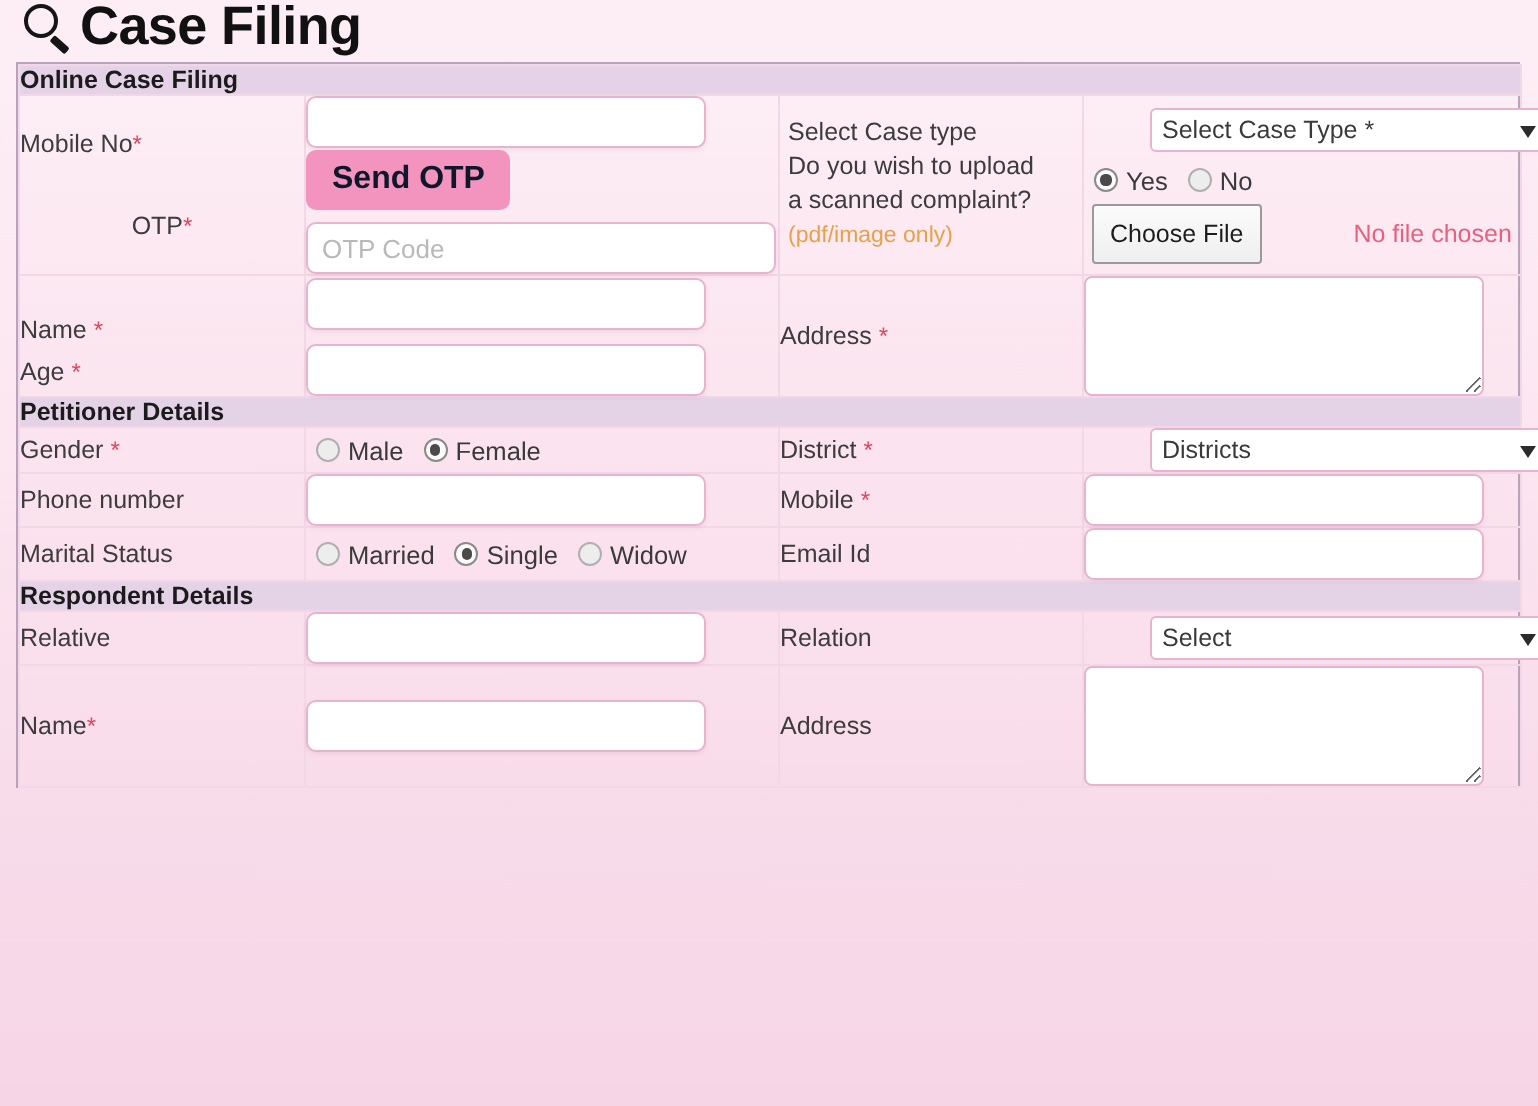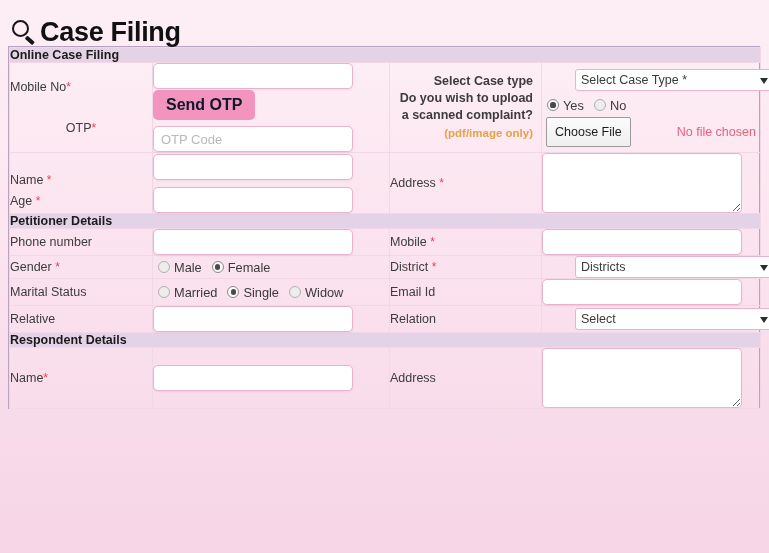--- a/index.html
+++ b/index.html
@@ -9,23 +9,23 @@
   body {
     width: 769px;
     height: 553px;
     overflow: hidden;
     font-family: "Liberation Sans", sans-serif;
     background: linear-gradient(180deg, #fdeef5 0%, #fce7f0 38%, #f8dcea 70%, #f6d5e7 100%);
   }
 
   
   .page-title-bar {
-    height: 46px;
+    height: 31px;
     display: flex;
-    align-items: flex-end;
+    align-items: flex-start;
     padding-left: 10px;
     box-sizing: border-box;
   }
   .magnifier {
     width: 28px;
     height: 28px;
     flex: 0 0 28px;
     position: relative;
     margin-right: 2px;
   }
@@ -89,25 +89,24 @@
     padding: 5px 0 5px 7px;
     height: 12px;
   }
 
   td.label {
     font-size: 12.5px;
     color: #3c3c3c;
     padding: 6px 0 6px 14px;
   }
   td.label.right-al {
-    text-align: right;
+    text-align: left;
     padding-right: 8px;
     padding-left: 4px;
     line-height: 17px;
-    font-weight: bold;
   }
   td.field {
     padding: 6px 10px 6px 4px;
   }
   .req { color: #e0445e; font-size: 12px; }
 
   
   .txt {
     width: 200px;
     height: 26px;
@@ -116,21 +115,21 @@
     border-radius: 5px;
     background: #ffffff;
     font-size: 13px;
     color: #333;
     padding: 0 7px;
     outline: none;
     font-family: "Liberation Sans", sans-serif;
     box-shadow: 0 1px 2px rgba(190,140,170,0.18);
   }
   .txt.wide { width: 200px; }
-  .txt.otp { width: 200px; }
+  .txt.otp { width: 235px; }
   .txt::placeholder { color: #b9b9b9; }
   .stack .txt { margin-bottom: 7px; }
   .stack .txt:last-child { margin-bottom: 0; }
 
   .ta {
     width: 200px;
     height: 60px;
     box-sizing: border-box;
     border: 1px solid #e7b3cd;
     border-radius: 4px;
@@ -345,36 +344,20 @@
       <textarea class="ta" style=""></textarea>
     </td>
   </tr>
 
   <tr>
     <td class="section-head" colspan="4">Petitioner Details</td>
   </tr>
 
   <tr>
     <td class="label">
-      <span>Phone number</span>
-    </td>
-    <td class="field">
-      <input class="txt" type="text" value="" style="">
-    </td>
-    <td class="label">
-      <span>Mobile</span>
-      <span class="req">*</span>
-    </td>
-    <td class="field">
-      <input class="txt" type="text" value="" style="">
-    </td>
-  </tr>
-
-  <tr>
-    <td class="label">
       <span>Gender</span>
       <span class="req">*</span>
     </td>
     <td class="field">
       <div class="radio-row">
         <span class="grp">
           <span class="rad"></span>
           <span>Male</span>
         </span>
         <span class="grp">
@@ -392,20 +375,36 @@
         <select class="sel">
           <option>Districts</option>
         </select>
         <span class="arrow"></span>
       </span>
     </td>
   </tr>
 
   <tr>
     <td class="label">
+      <span>Phone number</span>
+    </td>
+    <td class="field">
+      <input class="txt" type="text" value="" style="">
+    </td>
+    <td class="label">
+      <span>Mobile</span>
+      <span class="req">*</span>
+    </td>
+    <td class="field">
+      <input class="txt" type="text" value="" style="">
+    </td>
+  </tr>
+
+  <tr>
+    <td class="label">
       <span>Marital Status</span>
     </td>
     <td class="field">
       <div class="radio-row">
         <span class="grp">
           <span class="rad"></span>
           <span>Married</span>
         </span>
         <span class="grp">
           <span class="rad on"></span>
@@ -416,20 +415,24 @@
           <span>Widow</span>
         </span>
       </div>
     </td>
     <td class="label">
       <span>Email Id</span>
     </td>
     <td class="field">
       <input class="txt" type="text" value="" style="">
     </td>
+  </tr>
+
+  <tr>
+    <td class="section-head" colspan="4">Respondent Details</td>
   </tr>
 
   <tr>
     <td class="label">
       <span>Relative</span>
     </td>
     <td class="field">
       <input class="txt" type="text" value="" style="">
     </td>
     <td class="label">
@@ -439,24 +442,20 @@
       <span class="sel-wrap">
         <select class="sel">
           <option>Select</option>
         </select>
         <span class="arrow"></span>
       </span>
     </td>
   </tr>
 
   <tr>
-    <td class="section-head" colspan="4">Respondent Details</td>
-  </tr>
-
-  <tr>
     <td class="label">
       <span>Name</span><span class="req">*</span>
     </td>
     <td class="field">
       <input class="txt" type="text" value="" style="">
     </td>
     <td class="label">
       <span>Address</span>
     </td>
     <td class="field">

